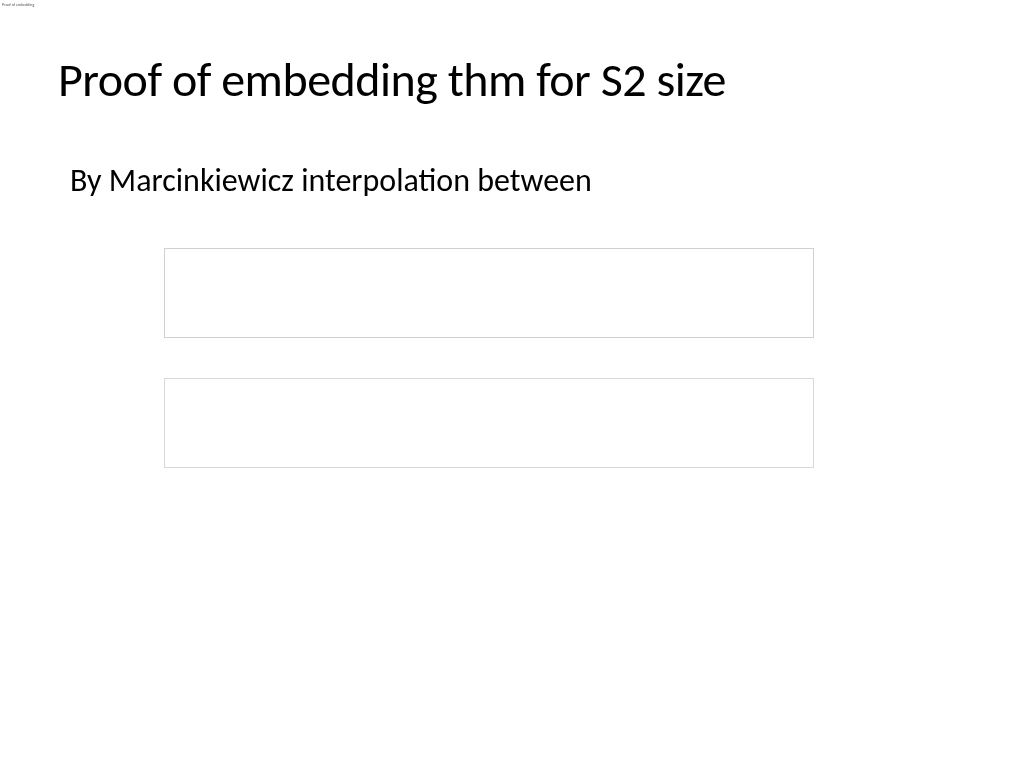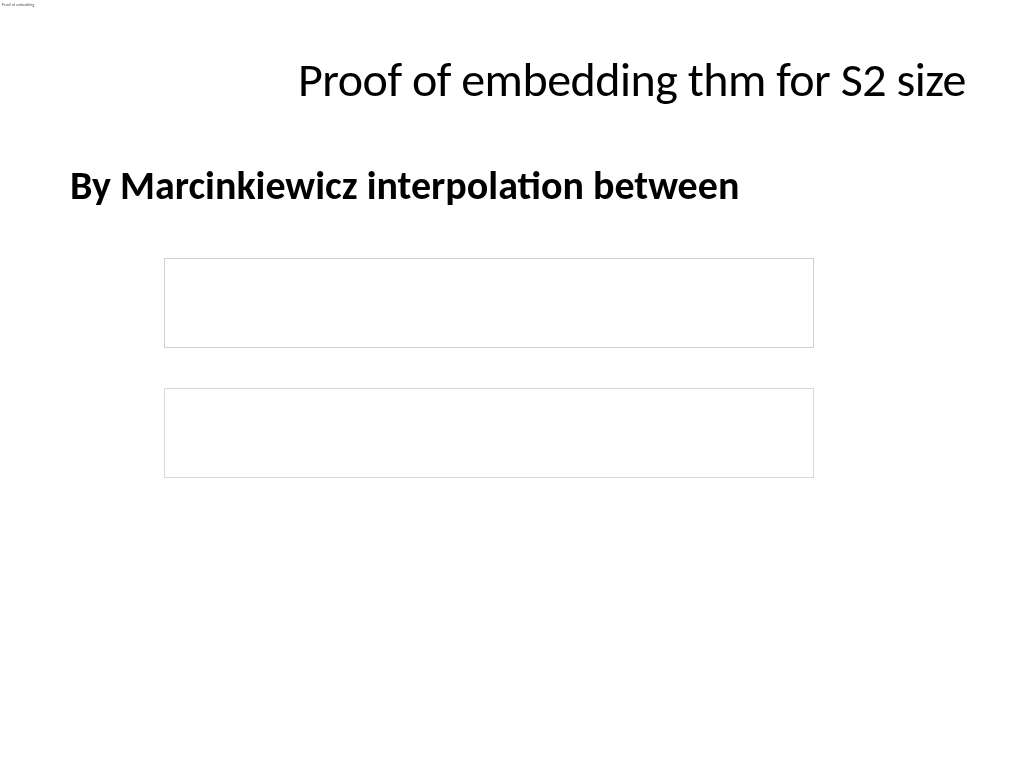--- a/index.html
+++ b/index.html
@@ -23,25 +23,24 @@
       color: #555;
     }
     .slide {
       padding: 50px 58px 0 58px;
     }
     .title {
       font-size: 48px;
       font-weight: 400;
       letter-spacing: -0.5px;
       margin-bottom: 52px;
-      text-align: right;
     }
     .body-text {
-      font-size: 40px;
-      font-weight: 700;
+      font-size: 32px;
+      font-weight: 400;
     }
     .line1 {
       margin-left: 12px;
       margin-bottom: 48px;
     }
     .placeholder-box {
       border: 1px solid #d0d0d0;
       background: #ffffff;
       width: 650px;
       height: 90px;

